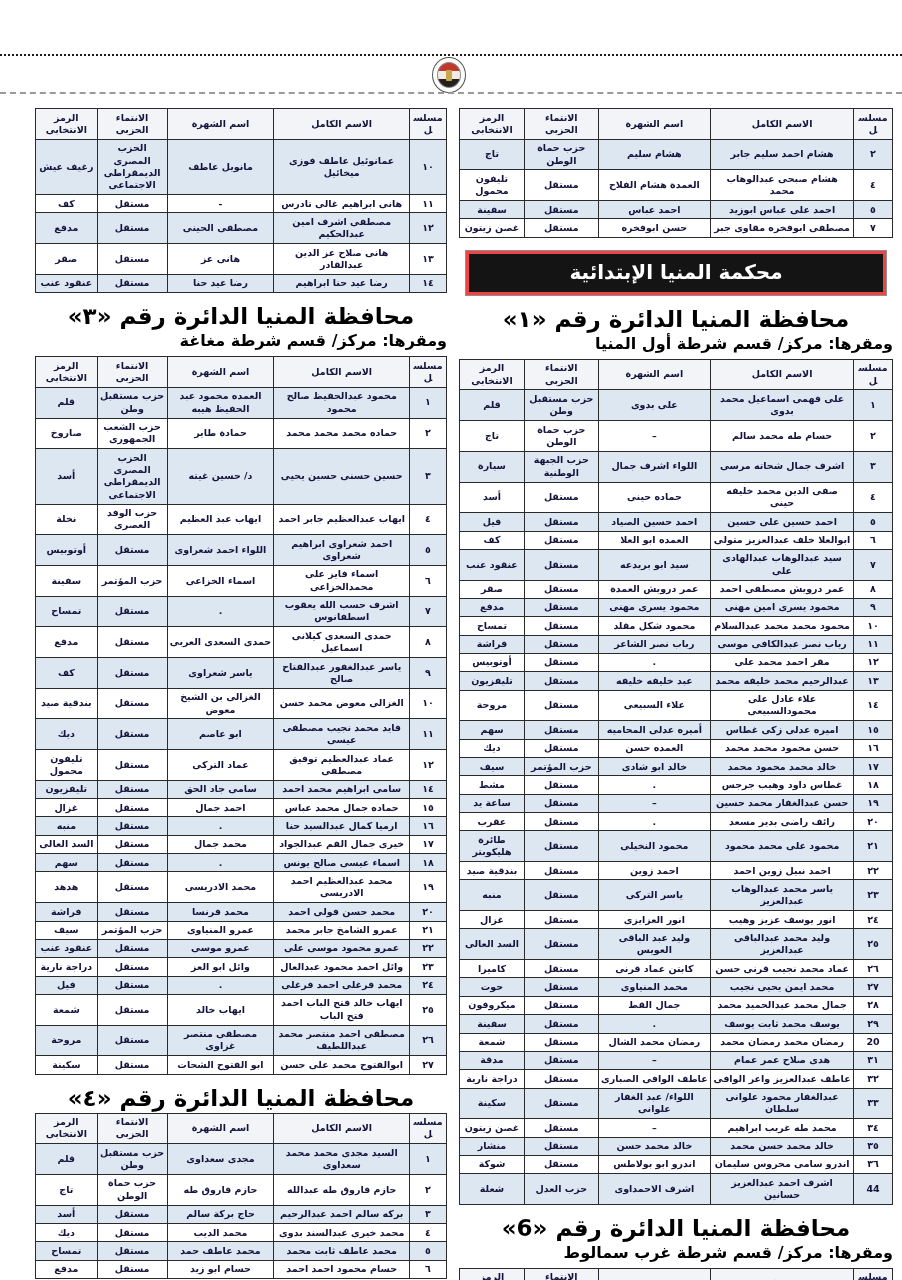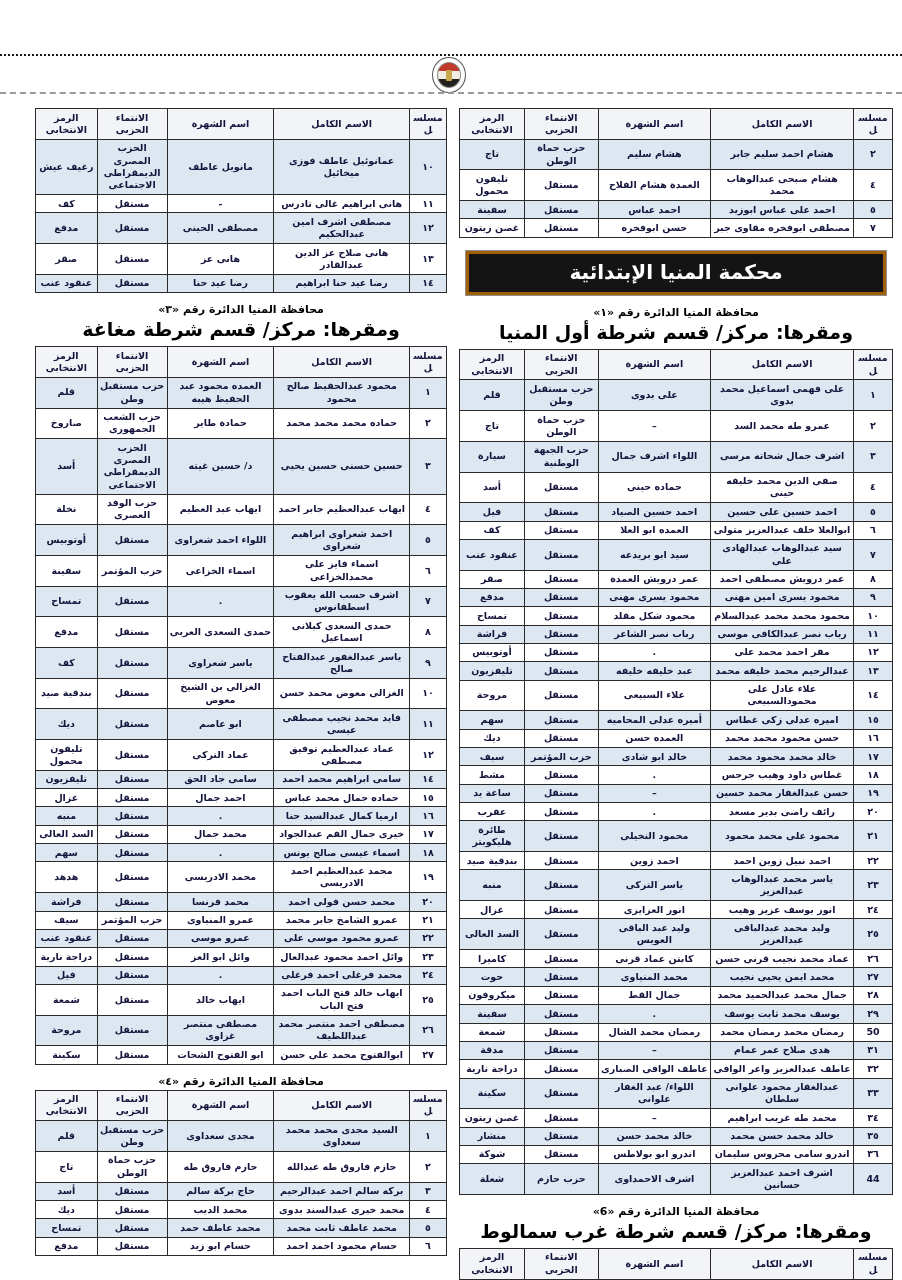--- a/index.html
+++ b/index.html
@@ -21,26 +21,26 @@
   .col-left{width:412px;}
   
   table.cand{width:100%;border-collapse:collapse;table-layout:fixed;margin-bottom:4px;}
   table.cand th,table.cand td{border:1px solid #2a2a2a;font-weight:bold;text-align:center;
     font-size:9.5px;line-height:1.3;padding:2.5px 2px;word-wrap:break-word;}
   table.cand th{background:#f2f4f8;font-size:9.5px;color:#14143c;}
   table.cand tbody tr:nth-child(odd) td{background:#dde7f2;}
   table.cand tbody tr:nth-child(even) td{background:#ffffff;}
   col.c-serial{width:9%;}col.c-name{width:33%;}col.c-nick{width:26%;}col.c-party{width:17%;}col.c-symbol{width:15%;}
   
-  .banner-wrap{border:1px solid #8f8f8f;padding:3px;margin:8px 6px 4px 6px;background:#a16207;}
+  .banner-wrap{border:1px solid #8f8f8f;padding:3px;margin:8px 6px 4px 6px;background:#ef4444;}
   .banner{background:#141414;color:#ffffff;text-align:center;font-size:20px;font-weight:bold;
     padding:6px 0 8px 0;letter-spacing:0;}
   .district-title{text-align:center;font-weight:bold;color:#000;}
-  .district-title .t1{font-size:11px;margin:6px 0 2px 0;}
-  .district-title .t2{font-size:19px;margin:0 0 6px 0;}
+  .district-title .t1{font-size:23px;margin:6px 0 2px 0;}
+  .district-title .t2{font-size:16px;margin:0 0 6px 0;text-align:right;}
 </style>
 </head>
 <body>
 
 <div class="page">
 
   <div class="masthead">
     <div class="rule-dotted"></div>
     <div class="emblem">
       <div class="flag">
@@ -130,21 +130,21 @@
           <tbody>
             <tr>
               <td>١</td>
               <td>على فهمى اسماعيل محمد بدوى</td>
               <td>على بدوى</td>
               <td>حزب مستقبل وطن</td>
               <td>قلم</td>
             </tr>
             <tr>
               <td>٢</td>
-              <td>عمرو طه محمد السد</td>
+              <td>حسام طه محمد سالم</td>
               <td>–</td>
               <td>حزب حماة الوطن</td>
               <td>تاج</td>
             </tr>
             <tr>
               <td>٣</td>
               <td>اشرف جمال شحاته مرسى</td>
               <td>اللواء اشرف جمال</td>
               <td>حزب الجبهة الوطنية</td>
               <td>سيارة</td>
@@ -325,21 +325,21 @@
               <td>ميكروفون</td>
             </tr>
             <tr>
               <td>٢٩</td>
               <td>يوسف محمد ثابت يوسف</td>
               <td>.</td>
               <td>مستقل</td>
               <td>سفينة</td>
             </tr>
             <tr>
-              <td>50</td>
+              <td>20</td>
               <td>رمضان محمد رمضان محمد</td>
               <td>رمضان محمد الشال</td>
               <td>مستقل</td>
               <td>شمعة</td>
             </tr>
             <tr>
               <td>٣١</td>
               <td>هدى صلاح عمر عمام</td>
               <td>–</td>
               <td>مستقل</td>
@@ -377,21 +377,21 @@
               <td>٣٦</td>
               <td>اندرو سامى محروس سليمان</td>
               <td>اندرو ابو بولاطس</td>
               <td>مستقل</td>
               <td>شوكة</td>
             </tr>
             <tr>
               <td>44</td>
               <td>اشرف احمد عبدالعزيز حسانين</td>
               <td>اشرف الاحمداوى</td>
-              <td>حزب حازم</td>
+              <td>حزب العدل</td>
               <td>شعلة</td>
             </tr>
           </tbody>
         </table>
 
       <div class="district-title">
         <div class="t1">محافظة المنيا الدائرة رقم «6»</div>
         <div class="t2">ومقرها: مركز/ قسم شرطة غرب سمالوط</div>
       </div>
       <table class="cand">

